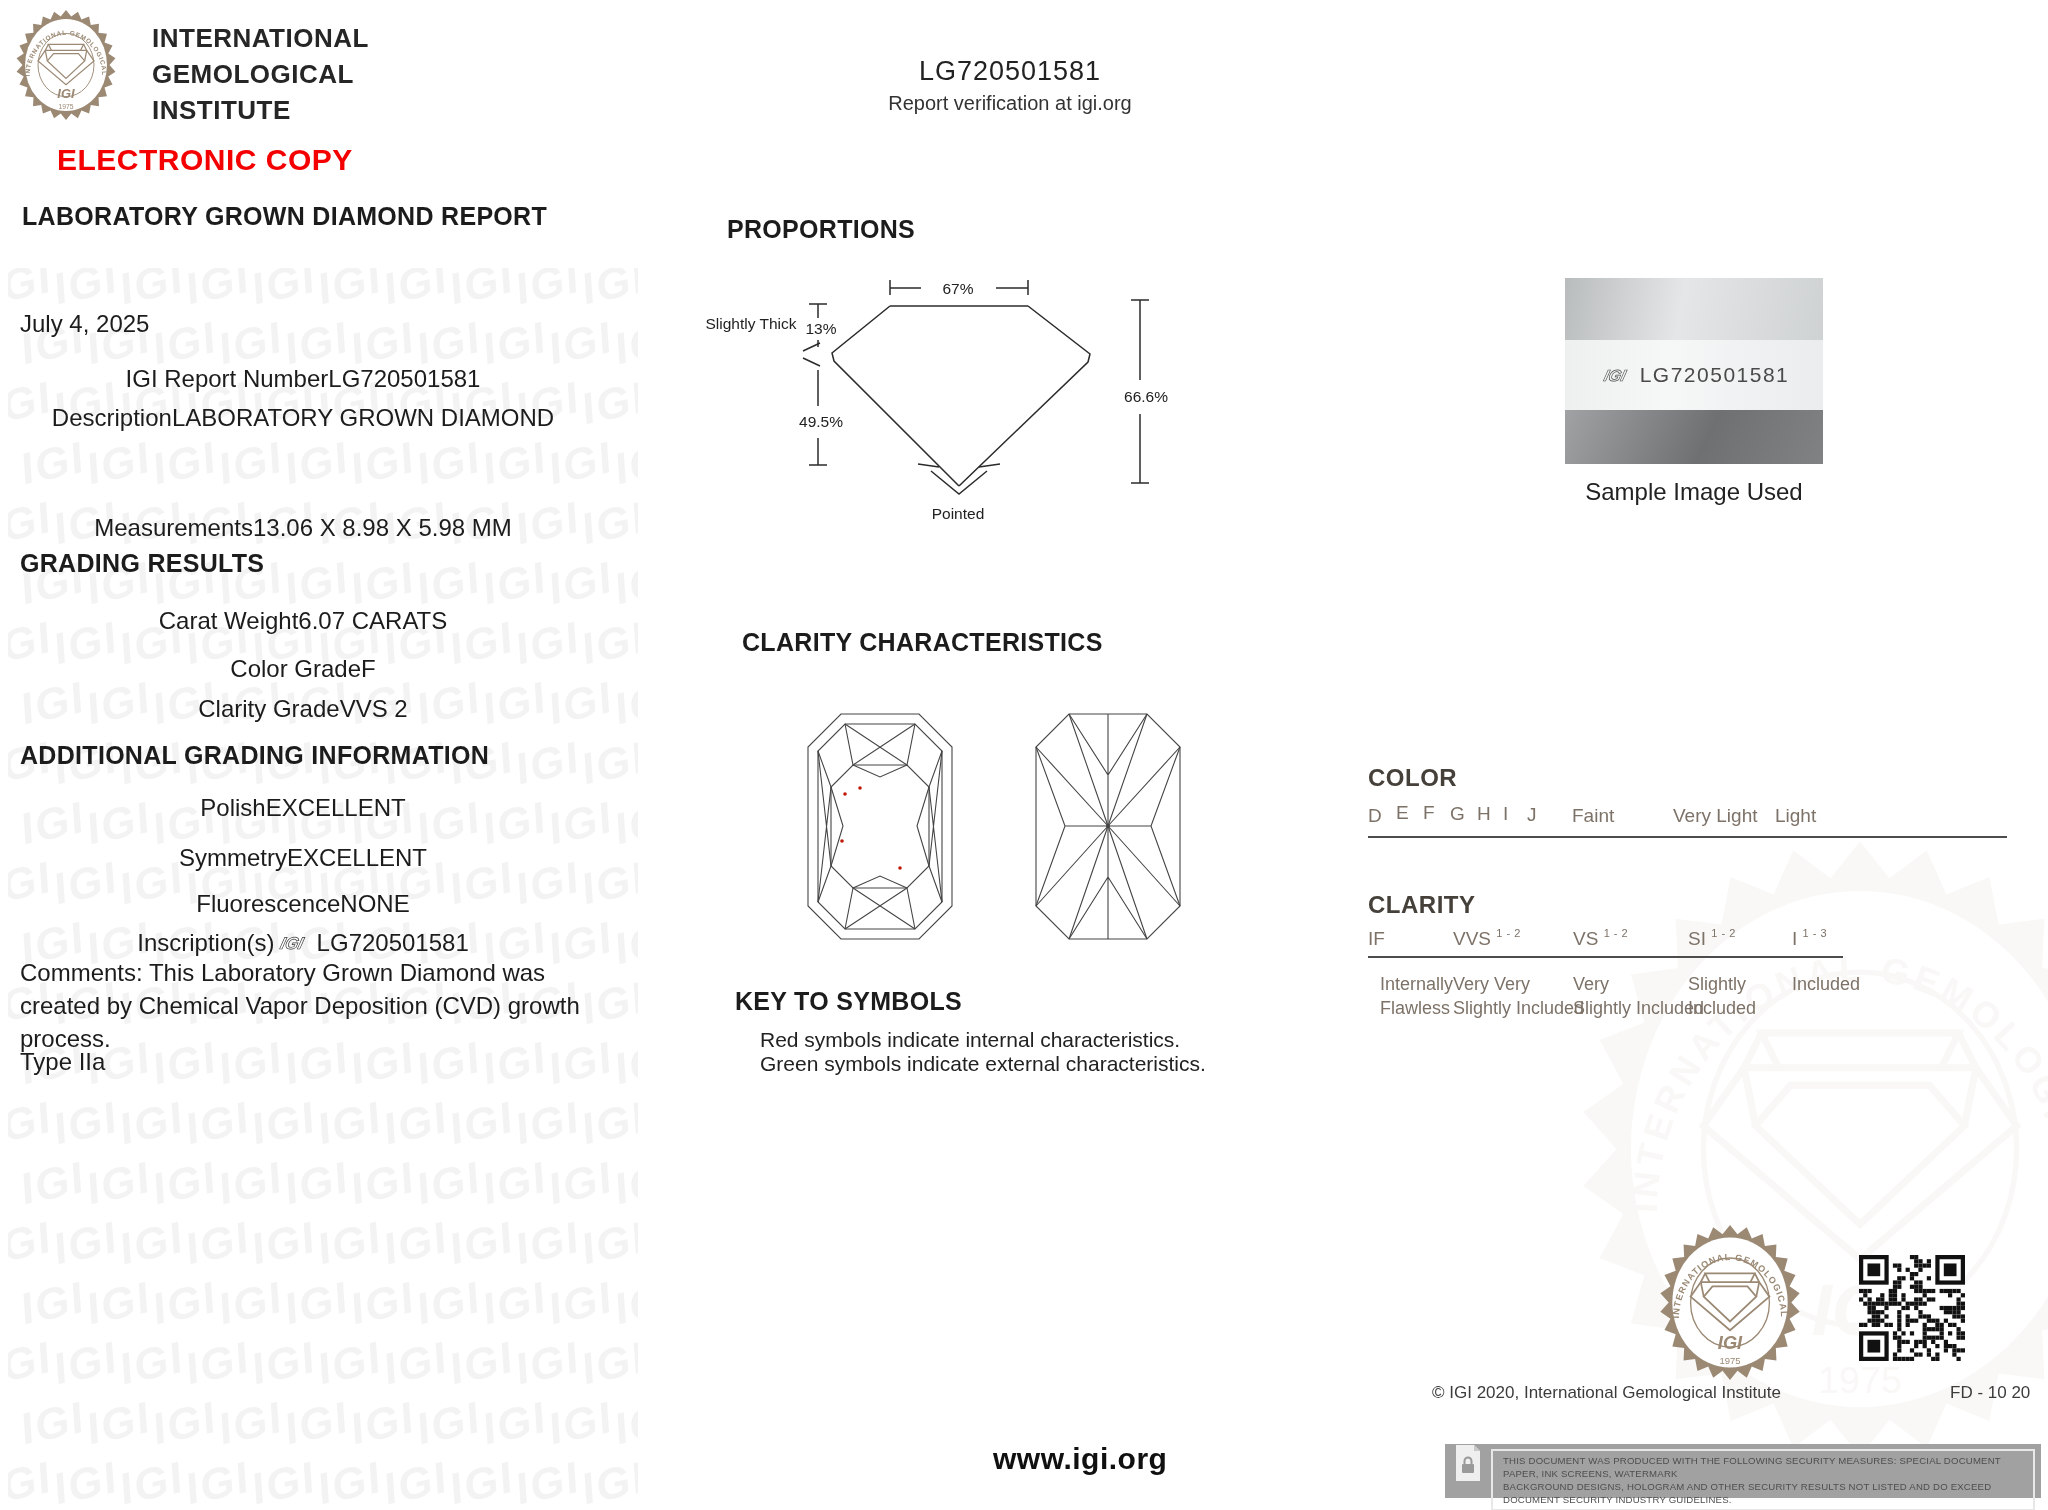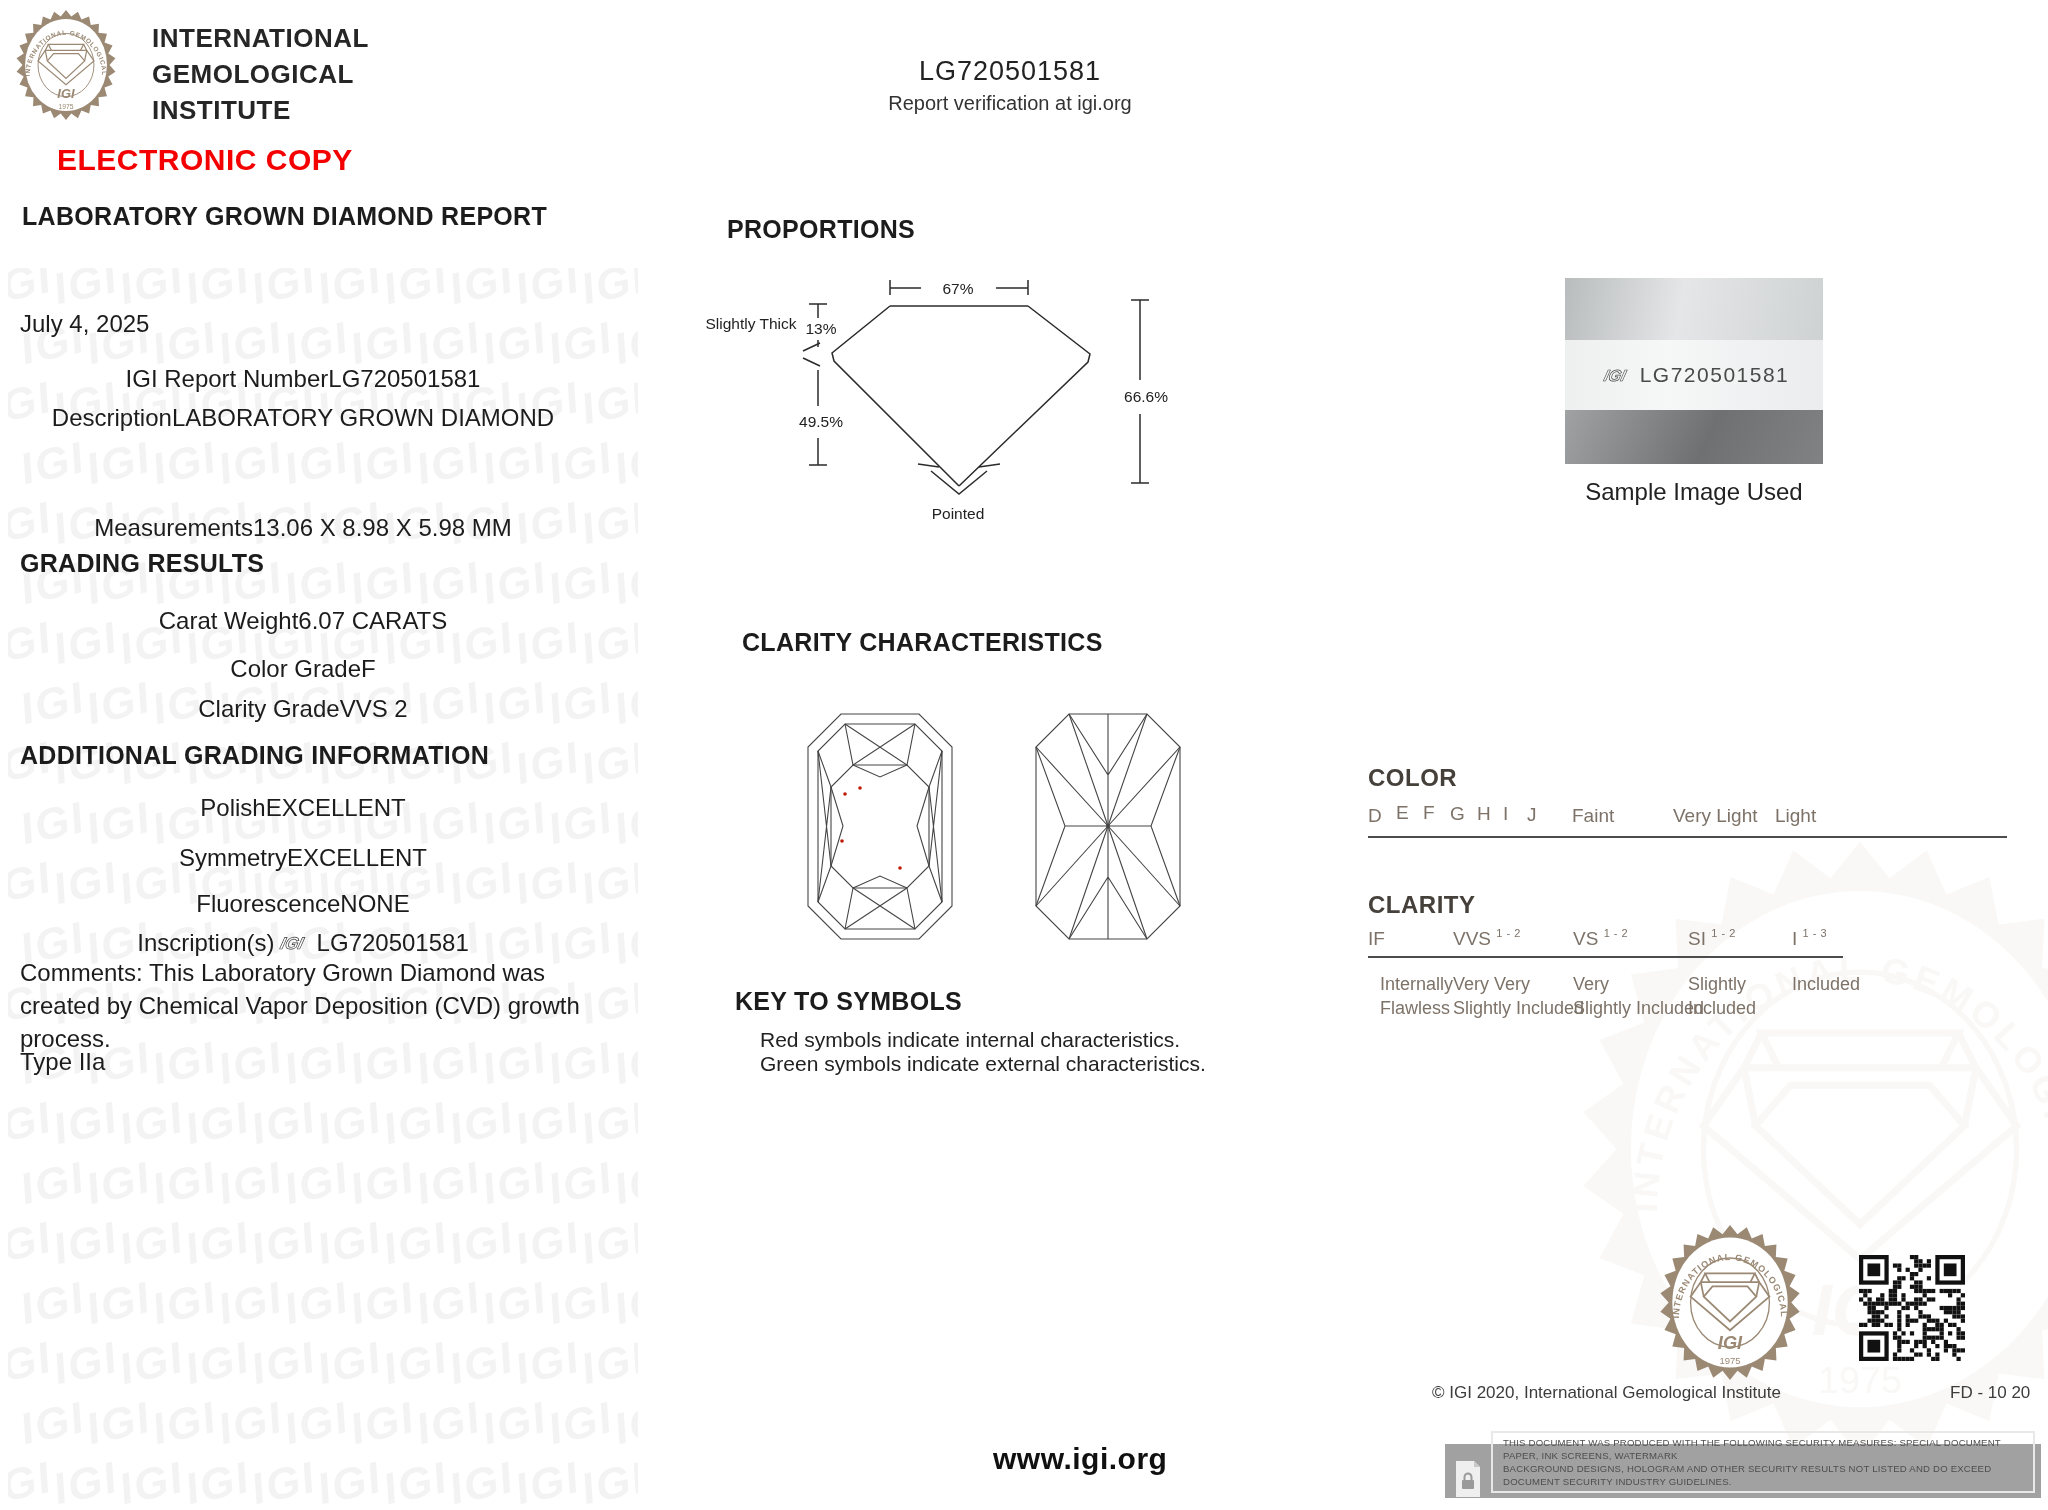--- a/index.html
+++ b/index.html
@@ -42,21 +42,21 @@
   .sample-caption{left:1565px;top:478px;width:258px;text-align:center;font-size:24px;color:#222;}
   .scale-heading{font-size:24px;font-weight:bold;color:#46403a;letter-spacing:.5px;}
   .scale-item{position:absolute;font-size:19px;color:#7d7268;}
   .scale-line{position:absolute;border-top:2px solid #4c4c4c;}
   .scale-item sup{font-size:11px;position:relative;top:-1px;letter-spacing:.5px;}
   .scale-desc{position:absolute;font-size:18px;line-height:24px;color:#7d7268;white-space:pre-line;}
   
   .copyright{left:1432px;top:1383px;font-size:17px;color:#3c3c3c;}
   .form-code{left:1950px;top:1383px;width:86px;font-size:17px;color:#3c3c3c;}
   .website{left:993px;top:1442px;font-size:30px;font-weight:bold;color:#101010;letter-spacing:.5px;}
-  #security-bar{left:1445px;top:1444px;width:596px;height:54px;background:#a1a1a1;display:flex;align-items:flex-end;}
+  #security-bar{left:1445px;top:1444px;width:596px;height:54px;background:#a1a1a1;display:flex;align-items:flex-start;}
   #security-bar .icon-cell{width:46px;display:flex;align-items:center;justify-content:center;}
   #security-bar .txt-box{flex:1;margin:5px 6px 5px 0;border:2px solid #e8e8e8;padding:3px 10px;}
   #security-bar .txt-box div{font-size:9.6px;line-height:13px;color:#4e4e4e;letter-spacing:.2px;}
   .faint{opacity:.055;}
   .seal{display:block;}
 </style>
 </head>
 <body>
 
 <div id="page">

